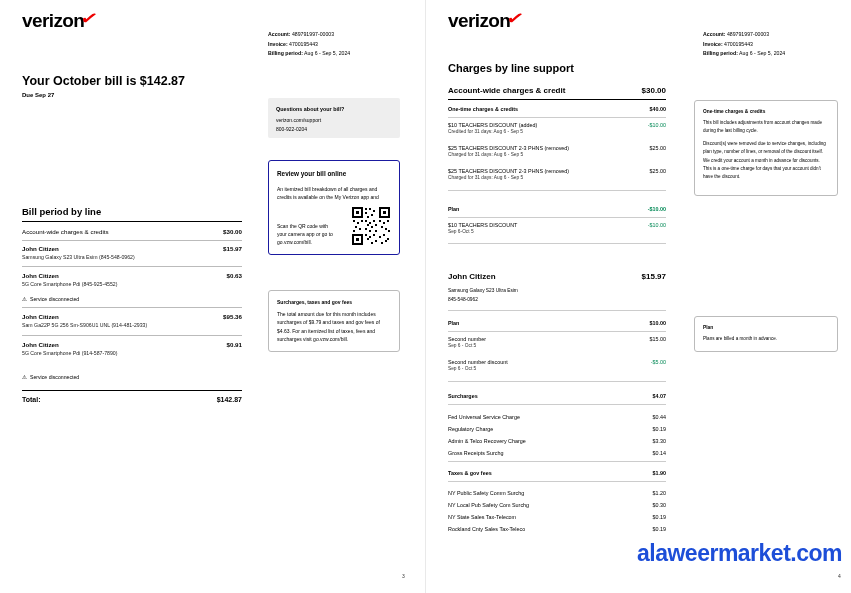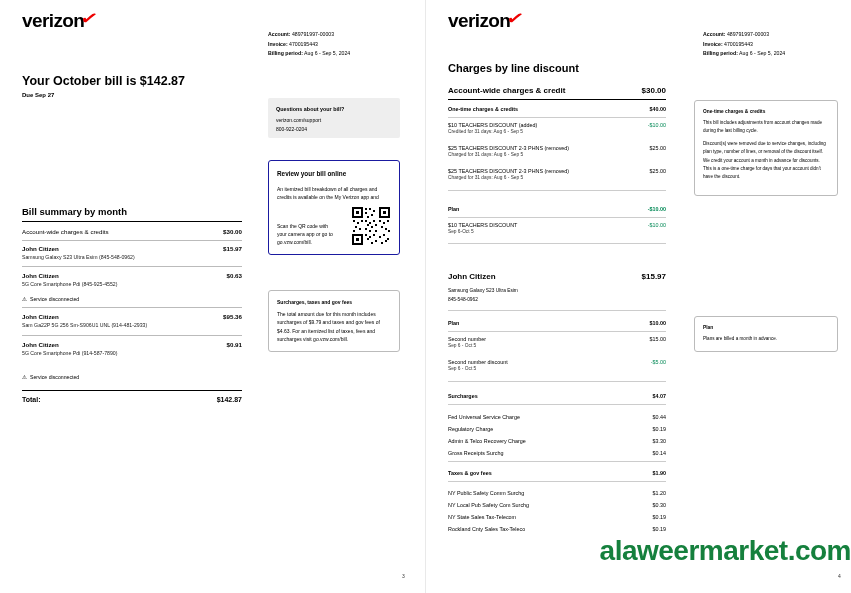--- a/index.html
+++ b/index.html
@@ -224,24 +224,24 @@
     padding: 7px 8px;
     font-size: 4.6px;
     line-height: 1.75;
   }
   .rnote .hd { font-weight: bold; margin-bottom: 3px; font-size: 4.8px; }
   .rnote p { margin: 0 0 5px 0; }
   .rnote p:last-child { margin-bottom: 0; }
 
   .watermark {
     position: absolute;
-    right: 0; bottom: 26px;
-    font-size: 28px;
+    right: 9px; bottom: 26px;
+    font-size: 23px;
     font-weight: bold;
-    color: #15803d;
+    color: #1d4ed8;
     letter-spacing: -0.5px;
   }
 </style>
 </head>
 <body>
 
 <div class="page page-left">
 
   <div class="vz-logo" style="left:22px; top:10px;">
     <span>verizon</span><span class="vz-check">✓</span>
@@ -253,21 +253,21 @@
     <div><b>Invoice:</b>
       <span>4700195443</span></div>
     <div><b>Billing period:</b>
       <span>Aug 6 - Sep 5, 2024</span></div>
   </div>
 
   <div class="bill-head">Your October bill is $142.87</div>
   <div class="bill-due">Due Sep 27</div>
 
 
-  <div class="summary-title">Bill summary by month</div>
+  <div class="summary-title">Bill period by line</div>
   <div class="rule" style="left:22px; top:221px; width:220px; height:1px;"></div>
 
   <div class="srow" style="top:228px;">
     <span class="nm" style="font-weight:normal">Account-wide charges &amp; credits</span>
     <span class="amt">$30.00</span>
   </div>
   <div class="rule" style="left:22px; top:240px; width:220px; height:0.6px; background:#bbb;"></div>
 
   <div class="srow" style="top:245px;">
     <span class="nm">John Citizen</span>
@@ -390,21 +390,21 @@
     <div><b>Account:</b>
       <span>489791997-00003</span></div>
     <div><b>Invoice:</b>
       <span>4700195443</span></div>
     <div><b>Billing period:</b>
       <span>Aug 6 - Sep 5, 2024</span></div>
   </div>
 </div>
 
 <div>
-  <div class="cb-title">Charges by line discount</div>
+  <div class="cb-title">Charges by line support</div>
 
   <div class="sec-h" style="top:86px;">
     <span>Account-wide charges &amp; credit</span>
     <span class="amt">$30.00</span>
   </div>
   <div class="rule" style="left:448px; top:99px; width:218px; height:1px;"></div>
 
   <div class="rrow bold" style="top:106px;">
     <span class="lbl">One-time charges &amp; credits</span>
     <span class="amt">$40.00</span>

